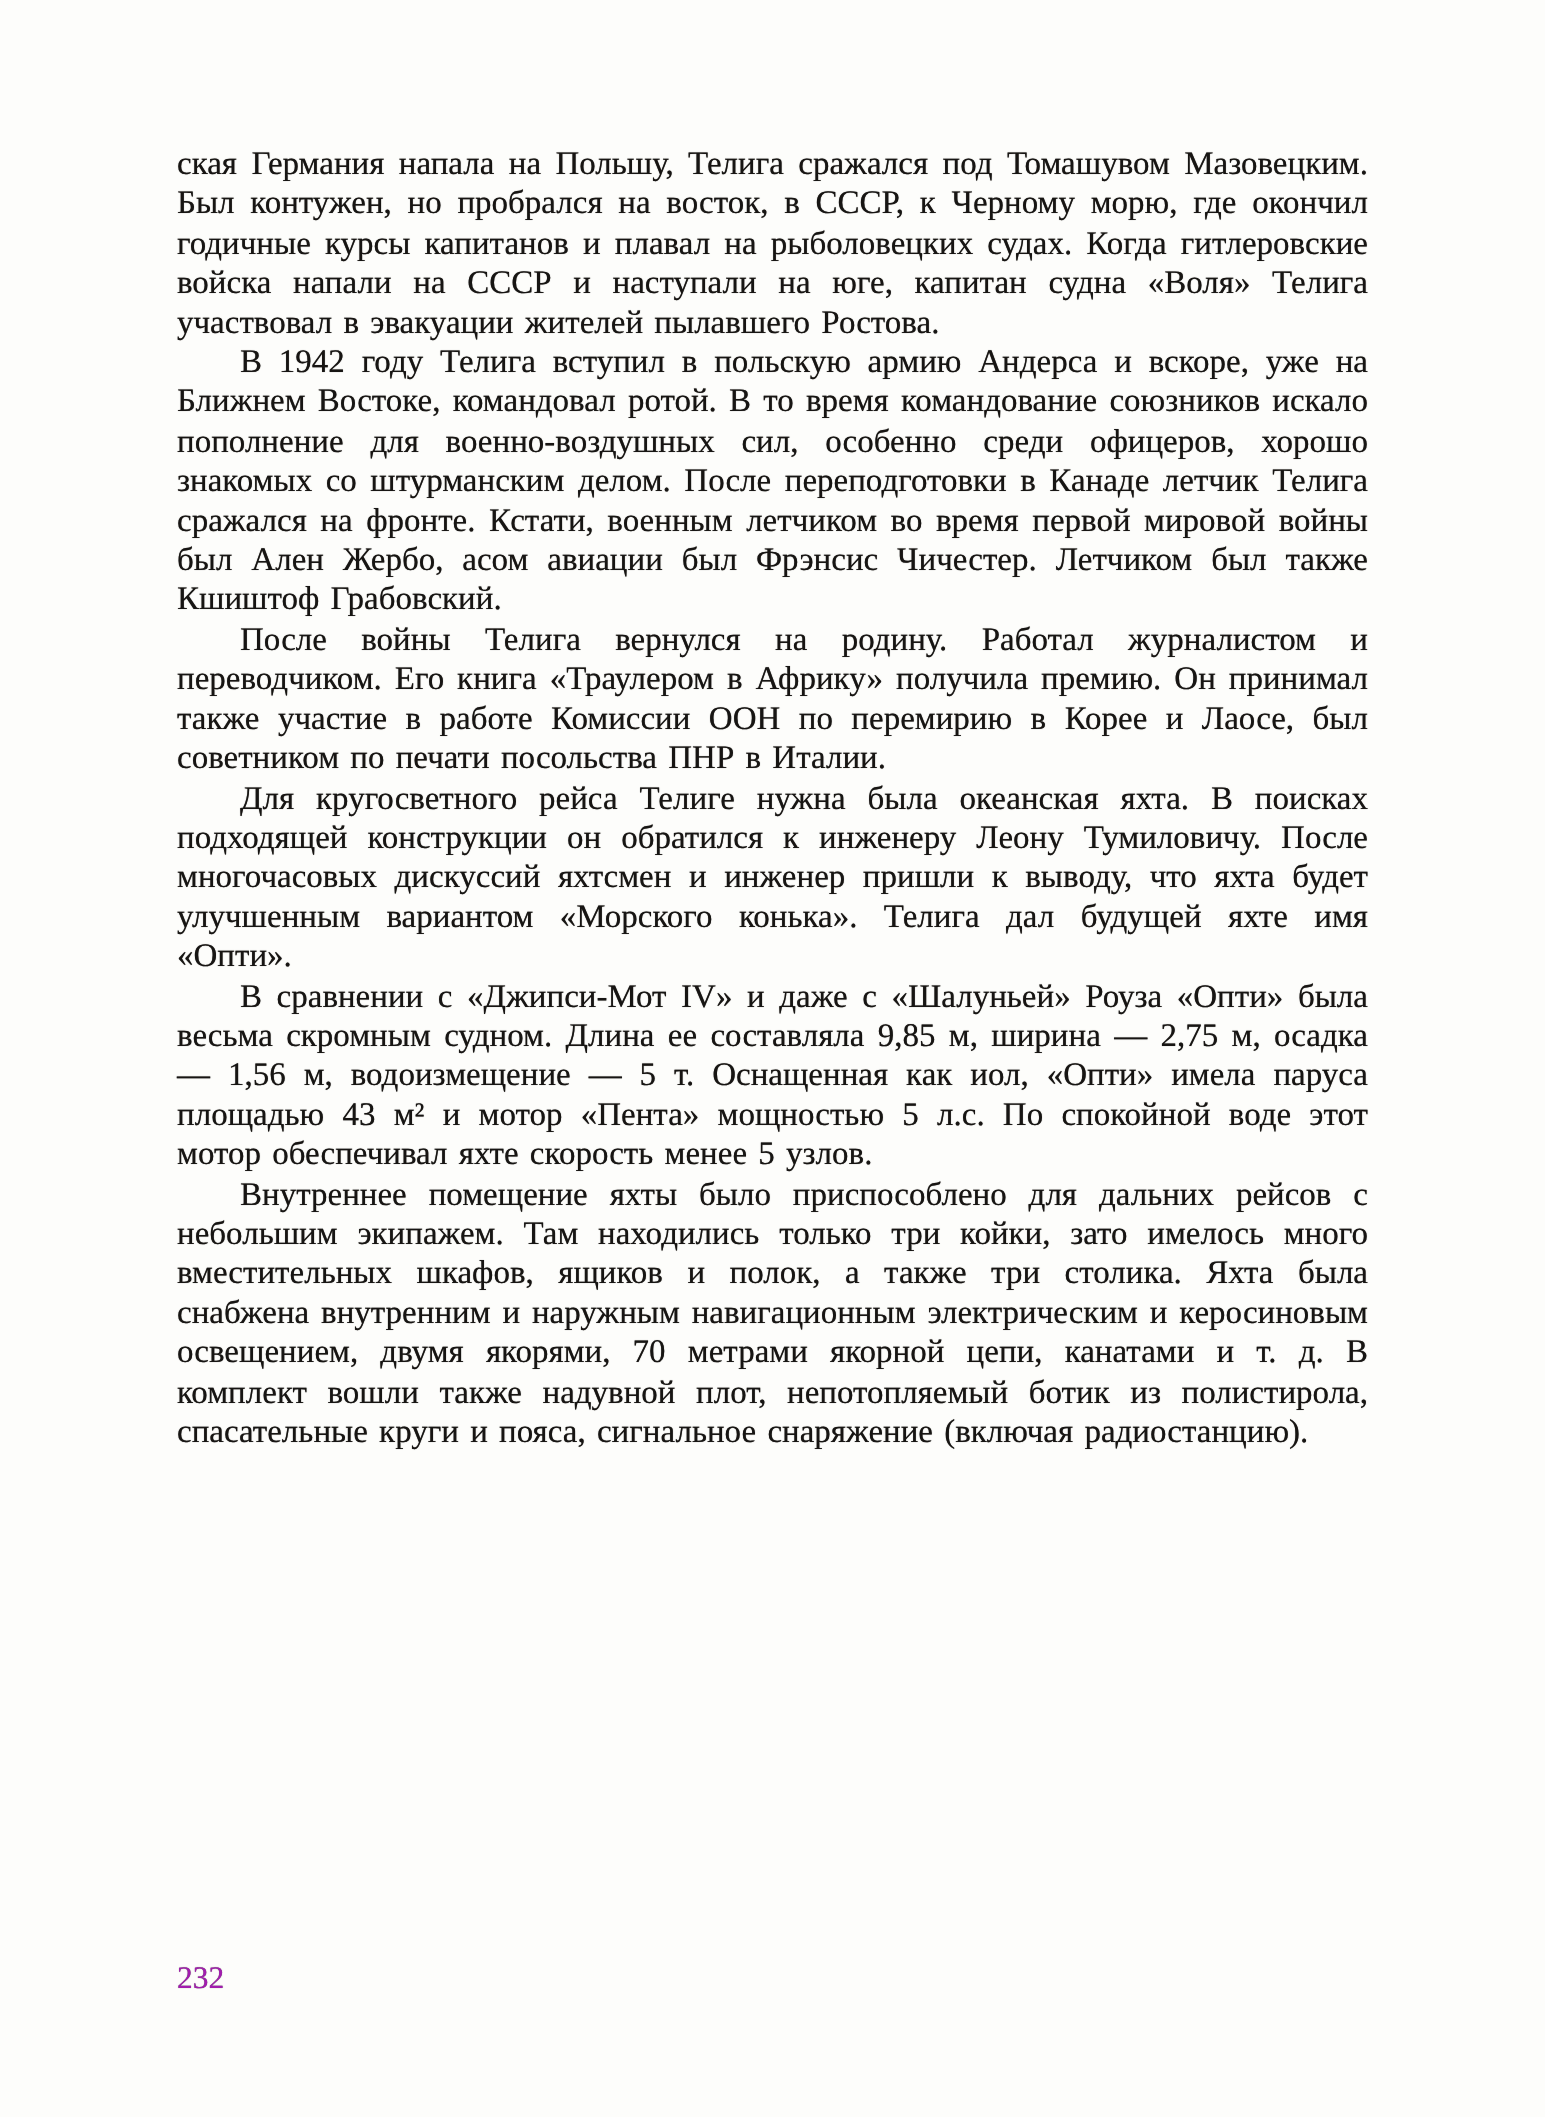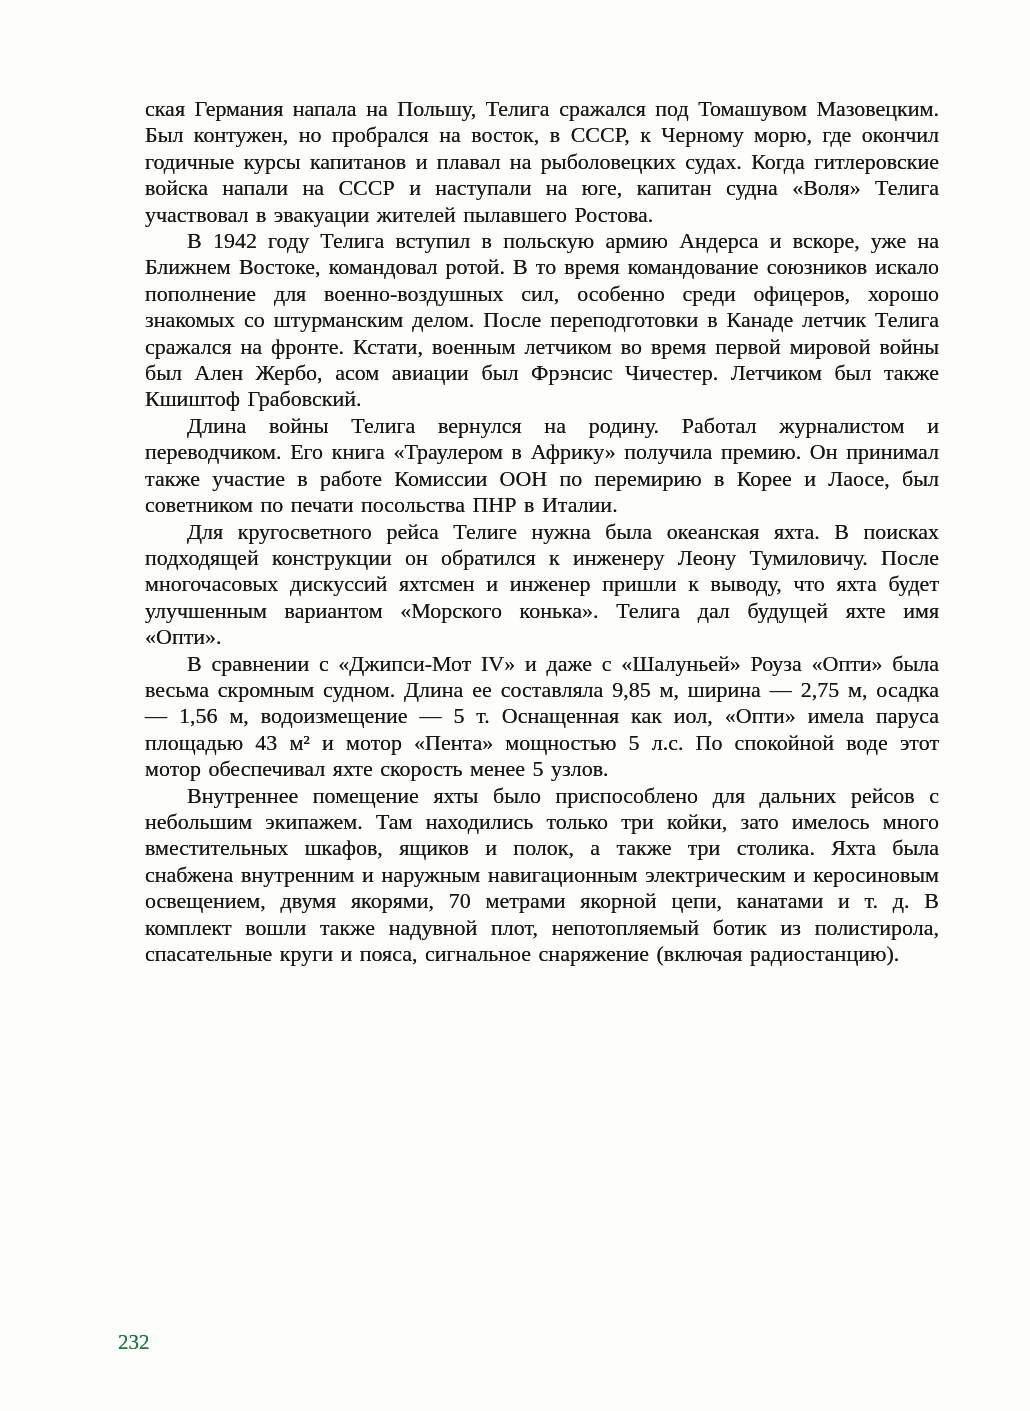--- a/index.html
+++ b/index.html
@@ -20,47 +20,45 @@
     left: 118px;
     top: 96px;
     width: 794px;
     font-family: "Liberation Serif", "DejaVu Serif", serif;
     font-size: 22px;
     line-height: 26.4px;
     color: #171513;
     text-align: justify;
     text-shadow: 0 0 0.5px rgba(20, 16, 12, 0.75);
     word-spacing: 2px;
-    margin-left: 27px;
   }
   .text-column p {
     margin: 0;
     padding: 0;
     text-indent: 42px;
   }
   .text-column p.continuation {
     text-indent: 0;
   }
   .page-number {
     position: absolute;
     left: 118px;
     top: 1306px;
     font-family: "Liberation Serif", "DejaVu Serif", serif;
     font-size: 21px;
-    color: #15803d;
+    color: #a21caf;
     text-shadow: 0 0 0.5px rgba(20, 16, 12, 0.7);
-    margin-top: 24px;
   }
 </style>
 </head>
 <body>
 
 <div class="scan-page">
   <div class="text-column">
     <p class="continuation">ская Германия напала на Польшу, Телига сражался под Томашувом Мазовецким. Был контужен, но пробрался на восток, в СССР, к Черному морю, где окончил годичные курсы капитанов и плавал на рыболовецких судах. Когда гитлеровские войска напали на СССР и наступали на юге, капитан судна «Воля» Телига участвовал в эвакуации жителей пылавшего Ростова.</p>
     <p>В 1942 году Телига вступил в польскую армию Андерса и вскоре, уже на Ближнем Востоке, командовал ротой. В то время командование союзников искало пополнение для военно-воздушных сил, особенно среди офицеров, хорошо знакомых со штурманским делом. После переподготовки в Канаде летчик Телига сражался на фронте. Кстати, военным летчиком во время первой мировой войны был Ален Жербо, асом авиации был Фрэнсис Чичестер. Летчиком был также Кшиштоф Грабовский.</p>
-    <p>Длина войны Телига вернулся на родину. Работал журналистом и переводчиком. Его книга «Траулером в Африку» получила премию. Он принимал также участие в работе Комиссии ООН по перемирию в Корее и Лаосе, был советником по печати посольства ПНР в Италии.</p>
+    <p>После войны Телига вернулся на родину. Работал журналистом и переводчиком. Его книга «Траулером в Африку» получила премию. Он принимал также участие в работе Комиссии ООН по перемирию в Корее и Лаосе, был советником по печати посольства ПНР в Италии.</p>
     <p>Для кругосветного рейса Телиге нужна была океанская яхта. В поисках подходящей конструкции он обратился к инженеру Леону Тумиловичу. После многочасовых дискуссий яхтсмен и инженер пришли к выводу, что яхта будет улучшенным вариантом «Морского конька». Телига дал будущей яхте имя «Опти».</p>
     <p>В сравнении с «Джипси-Мот IV» и даже с «Шалуньей» Роуза «Опти» была весьма скромным судном. Длина ее составляла 9,85 м, ширина — 2,75 м, осадка — 1,56 м, водоизмещение — 5 т. Оснащенная как иол, «Опти» имела паруса площадью 43 м² и мотор «Пента» мощностью 5 л.с. По спокойной воде этот мотор обеспечивал яхте скорость менее 5 узлов.</p>
     <p>Внутреннее помещение яхты было приспособлено для дальних рейсов с небольшим экипажем. Там находились только три койки, зато имелось много вместительных шкафов, ящиков и полок, а также три столика. Яхта была снабжена внутренним и наружным навигационным электрическим и керосиновым освещением, двумя якорями, 70 метрами якорной цепи, канатами и т. д. В комплект вошли также надувной плот, непотопляемый ботик из полистирола, спасательные круги и пояса, сигнальное снаряжение (включая радиостанцию).</p>
   </div>
   <div class="page-number">232</div>
 </div>
 
 </body></html>

